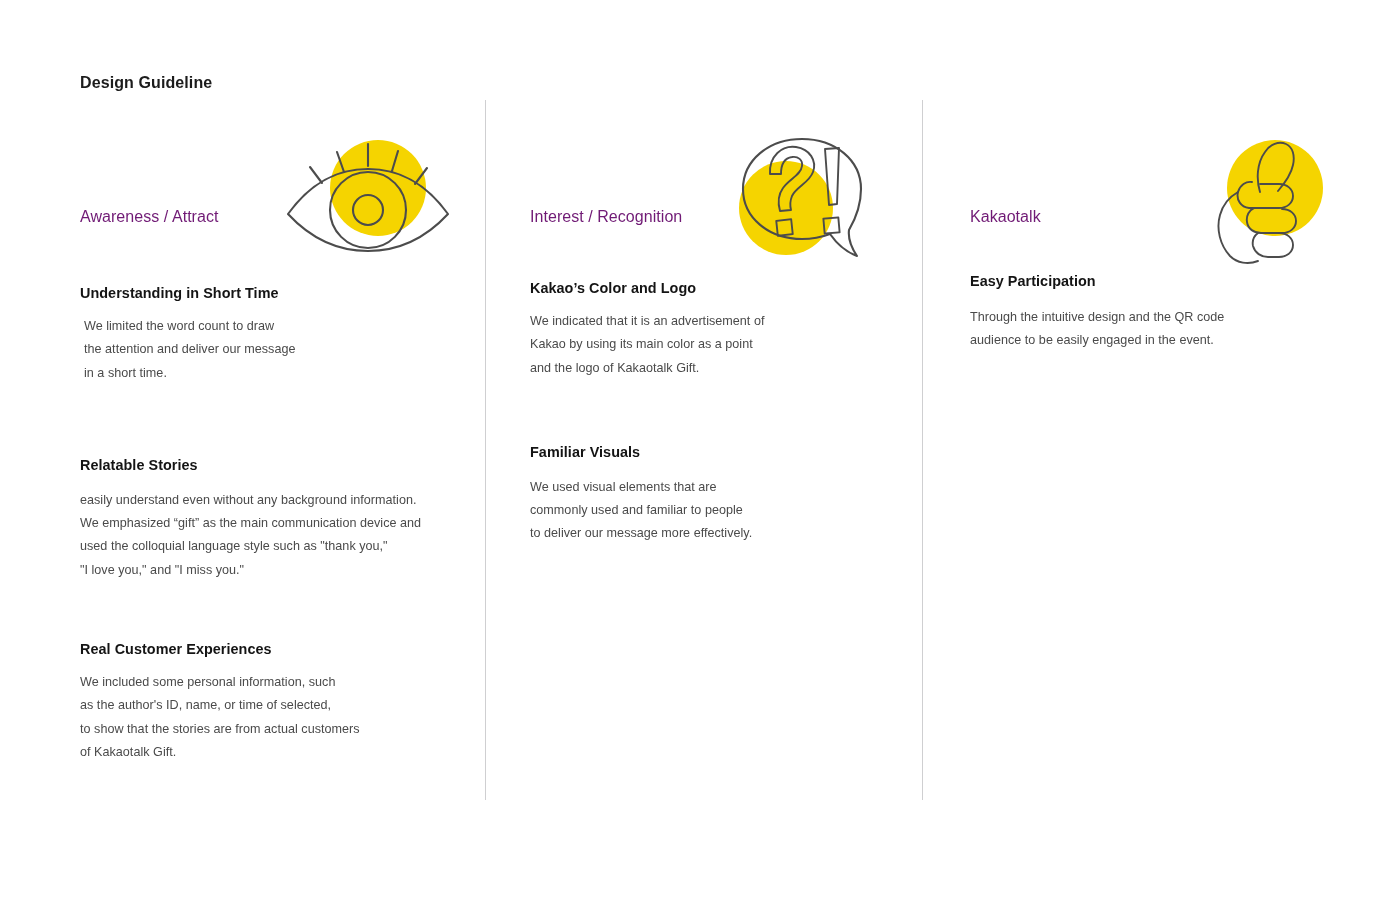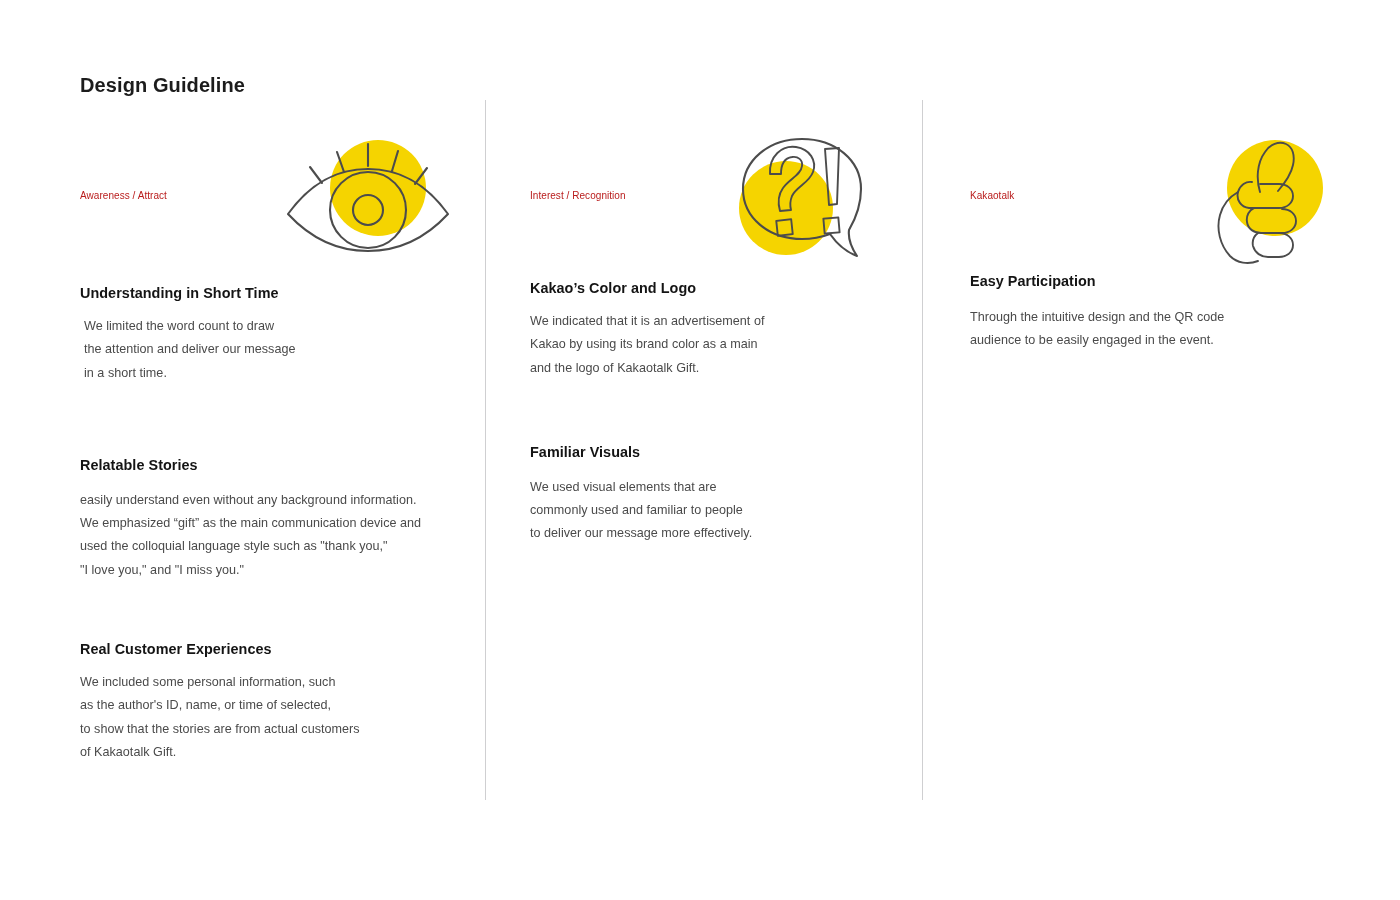--- a/index.html
+++ b/index.html
@@ -16,21 +16,21 @@
     font-family: "Liberation Sans", "DejaVu Sans", sans-serif;
     color: #3c3c3c;
     -webkit-font-smoothing: antialiased;
   }
 
   
   .page-title {
     position: absolute;
     left: 80px;
     top: 74px;
-    font-size: 20px;
+    font-size: 16px;
     font-weight: bold;
     letter-spacing: 0.1px;
     color: #1c1c1c;
     white-space: nowrap;
   }
 
   
   .divider {
     position: absolute;
     top: 100px;
@@ -51,23 +51,23 @@
   .col-3 { left: 970px; width: 370px; }
 
   
   .stage-row {
     position: relative;
     height: 150px;
   }
   .stage-label {
     position: absolute;
     left: 0;
-    top: 60px;
-    font-size: 10px;
-    color: #b91c1c;
+    top: 78px;
+    font-size: 16px;
+    color: #701a75;
     letter-spacing: 0.05px;
     white-space: nowrap;
   }
   .stage-icon {
     position: absolute;
     top: 0;
   }
   .col-1 .stage-icon { left: 200px; }
   .col-2 .stage-icon { left: 200px; top: 2px; }
   .col-3 .stage-icon { left: 240px; top: 0px; }
@@ -199,21 +199,21 @@
           <rect x="94" y="86" width="15" height="15" transform="rotate(-5 101.5 93.5)"></rect>
         </g>
       </svg>
     </div>
   </div>
 
   <div class="block block-1">
     <div class="block-title">Kakao’s Color and Logo</div>
     <div class="block-body">
       <span class="ln">We indicated that it is an advertisement of</span>
-      <span class="ln">Kakao by using its brand color as a main</span>
+      <span class="ln">Kakao by using its main color as a point</span>
       <span class="ln">and the logo of Kakaotalk Gift.</span>
     </div>
   </div>
 
   <div class="block block-2">
     <div class="block-title">Familiar Visuals</div>
     <div class="block-body">
       <span class="ln">We used visual elements that are</span>
       <span class="ln">commonly used and familiar to people</span>
       <span class="ln">to deliver our message more effectively.</span>

